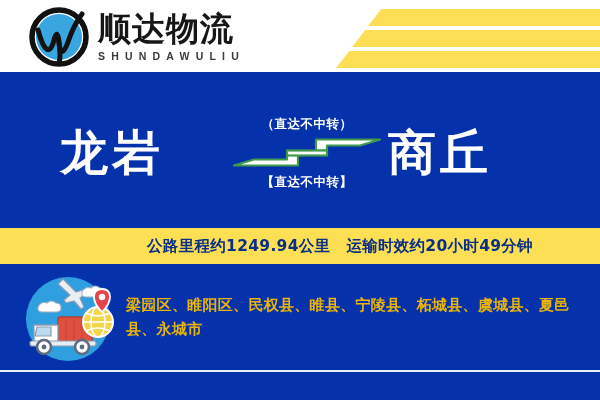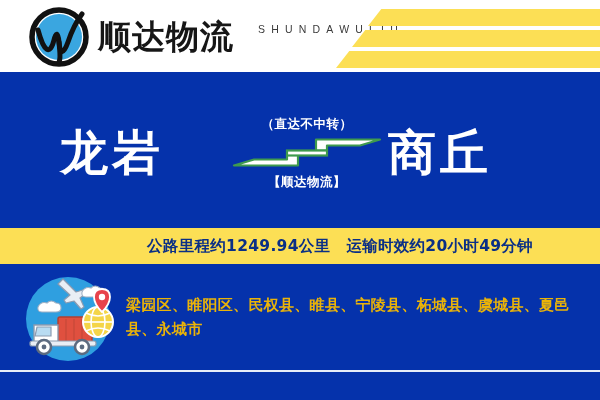--- a/index.html
+++ b/index.html
@@ -38,40 +38,39 @@
     align-items: center;
   }
   .logo-mark {
     width: 62px; height: 62px;
     flex: none;
     position: relative;
   }
   .logo-text-col {
     margin-left: 8px;
     display: flex;
-    flex-direction: row;
+    flex-direction: column;
     justify-content: center;
   }
   .brand-cn {
     font-family: "DejaVu Sans", "Liberation Sans", sans-serif;
     font-size: 33px;
     font-weight: 700;
     color: #161616;
     letter-spacing: 1px;
     line-height: 1.05;
     white-space: nowrap;
   }
   .brand-en {
     font-size: 10.5px;
-    font-weight: 400;
+    font-weight: 700;
     color: #3a3a3a;
     letter-spacing: 6.2px;
     margin-top: 3px;
     white-space: nowrap;
-    margin-left: 24px;
   }
 
   .stripes {
     position: absolute;
     right: 0; top: 0;
     width: 300px; height: 72px;
   }
   .stripe {
     position: absolute;
     right: 0;
@@ -220,21 +219,21 @@
 
     <div class="mid">
       <div class="mid-top">（直达不中转）</div>
       <div class="arrow-box">
         <svg width="150" height="30" viewBox="0 0 150 30">
           <polygon points="148,2 84,2 84,13 95,13 95,8 128,8" fill="#ffffff" stroke="#3f9a4e" stroke-width="2.2" stroke-linejoin="round"></polygon>
           <polygon points="2,28 66,28 66,17 55,17 55,22 22,22" fill="#ffffff" stroke="#3f9a4e" stroke-width="2.2" stroke-linejoin="round"></polygon>
           <rect x="55" y="13" width="40" height="5" fill="#ffffff" stroke="#3f9a4e" stroke-width="2.2"></rect>
         </svg>
       </div>
-      <div class="mid-bottom">【顺达物流】</div>
+      <div class="mid-bottom">【直达不中转】</div>
     </div>
 
     <div class="city dest">商丘</div>
   </div>
 
   <div id="infobar">
     <div class="info-text">
       <span>公路里程约1249.94公里</span><span class="info-gap"></span><span>运输时效约20小时49分钟</span>
     </div>
   </div>

